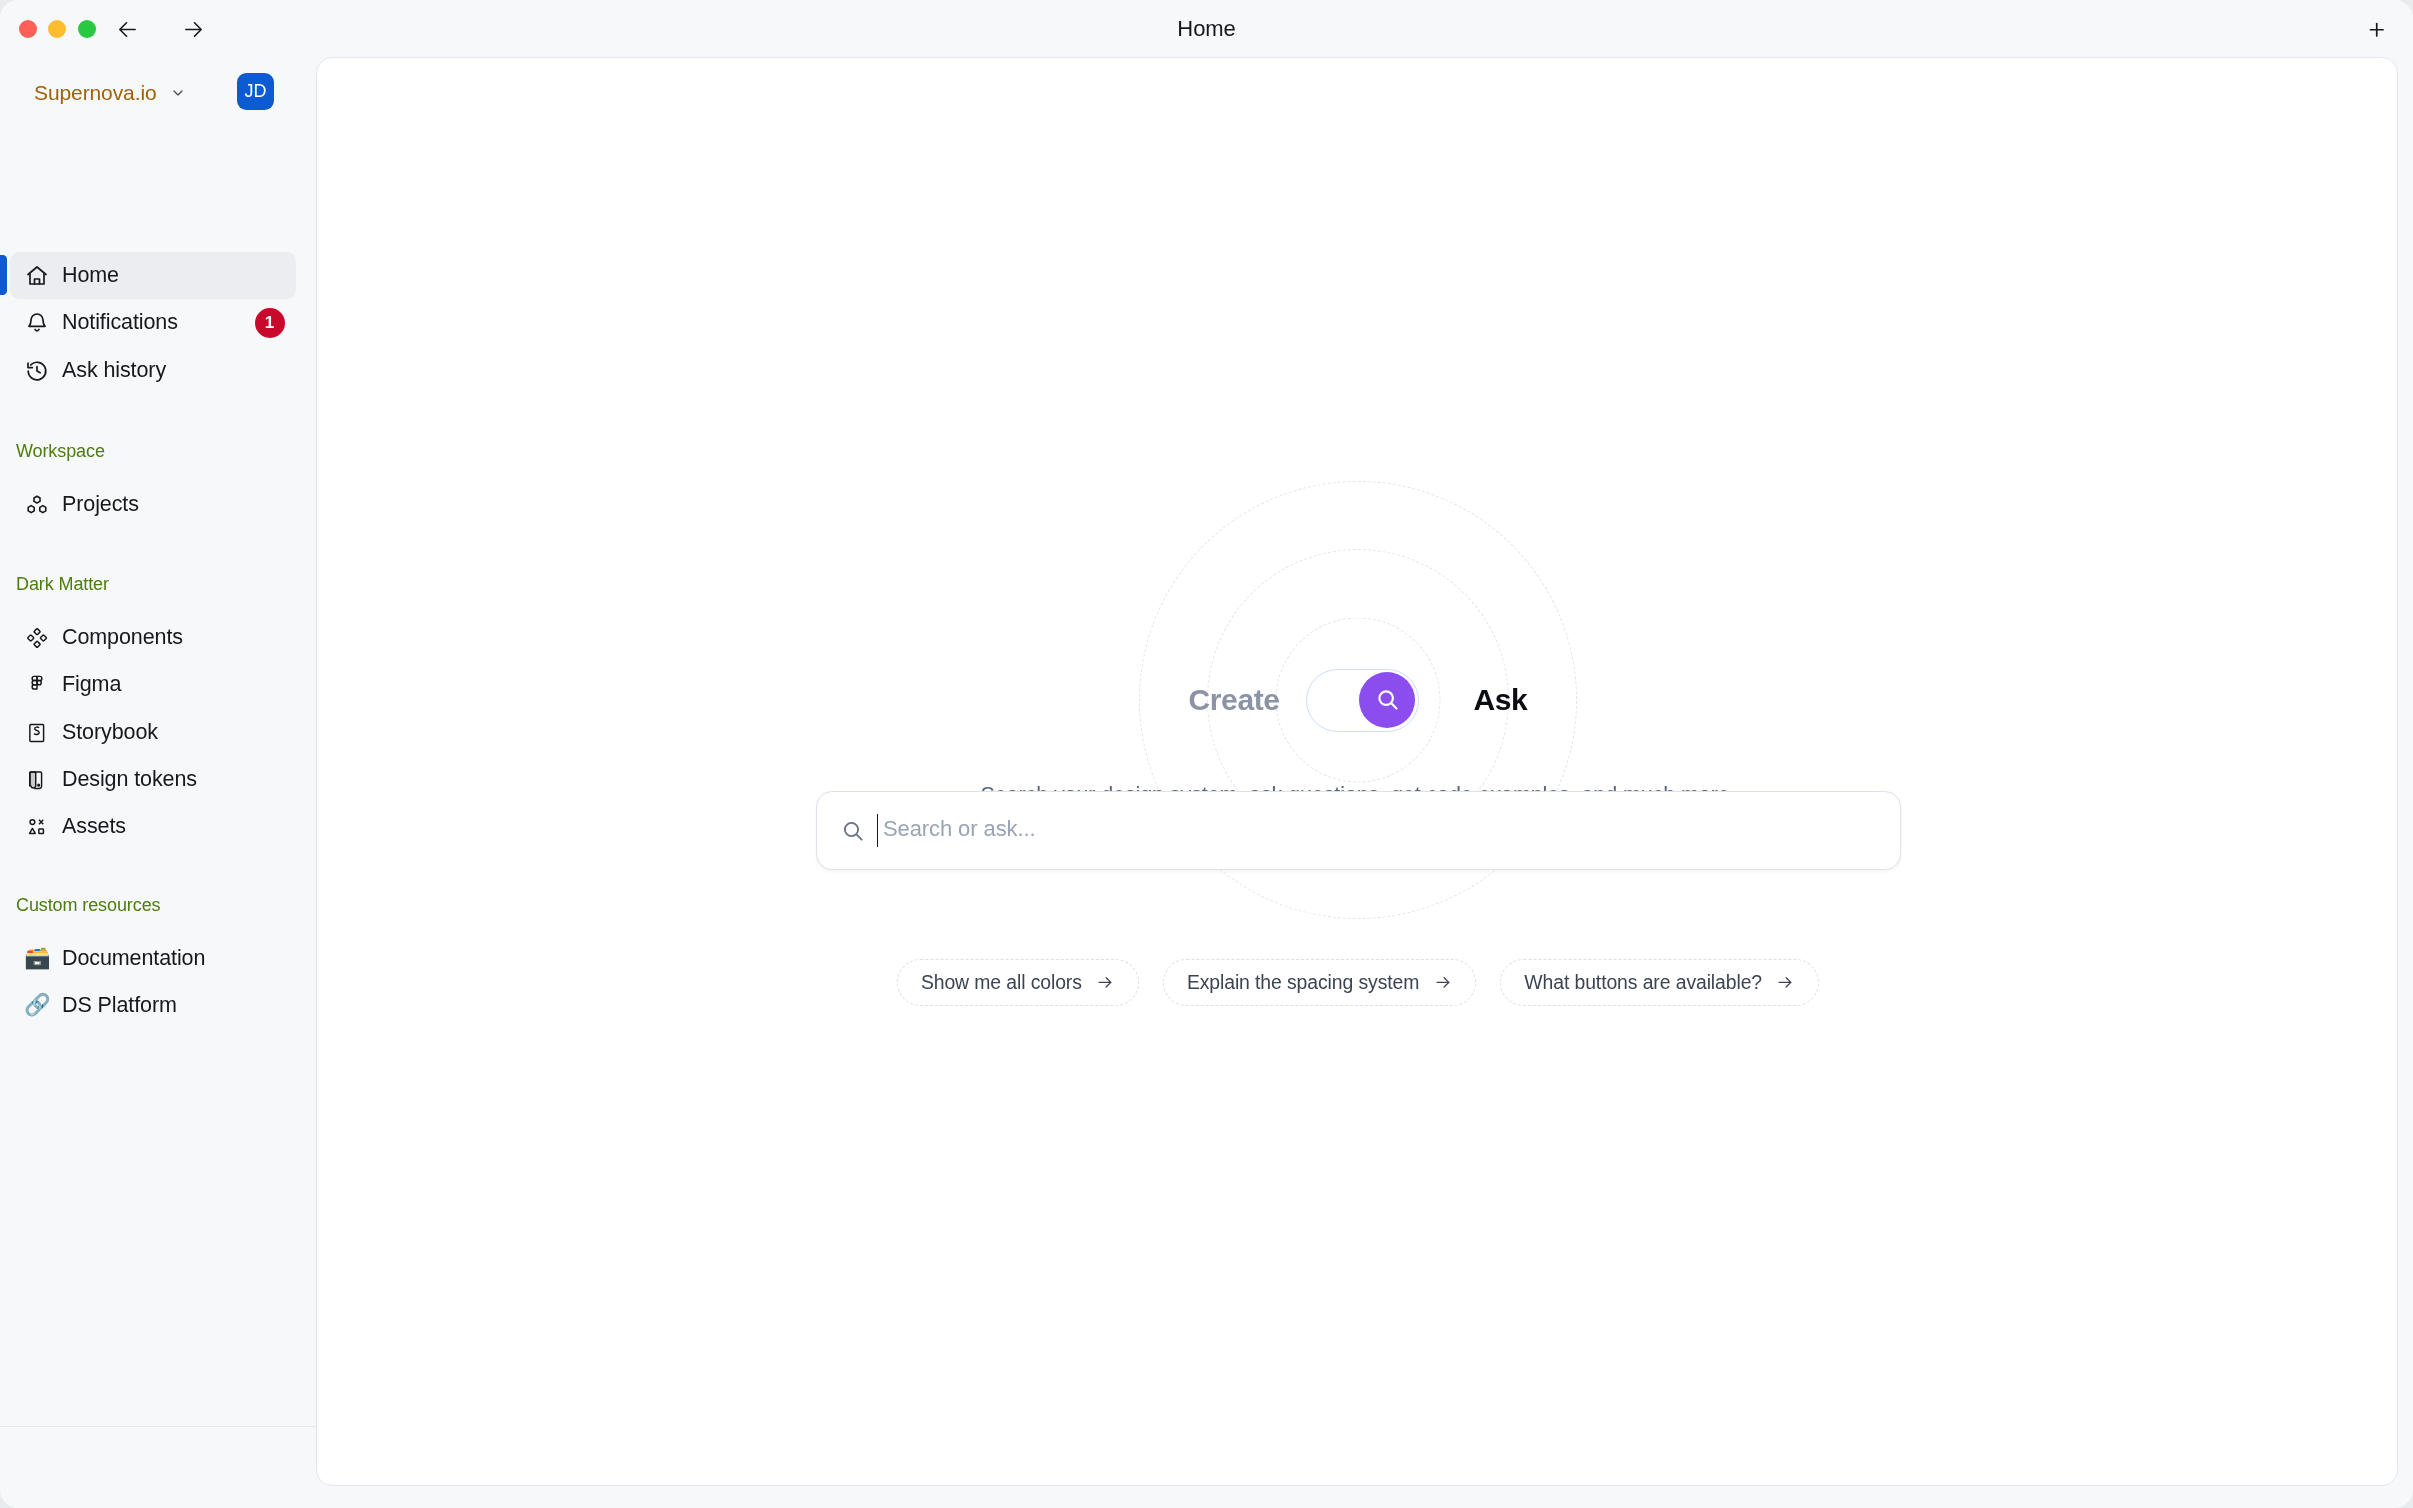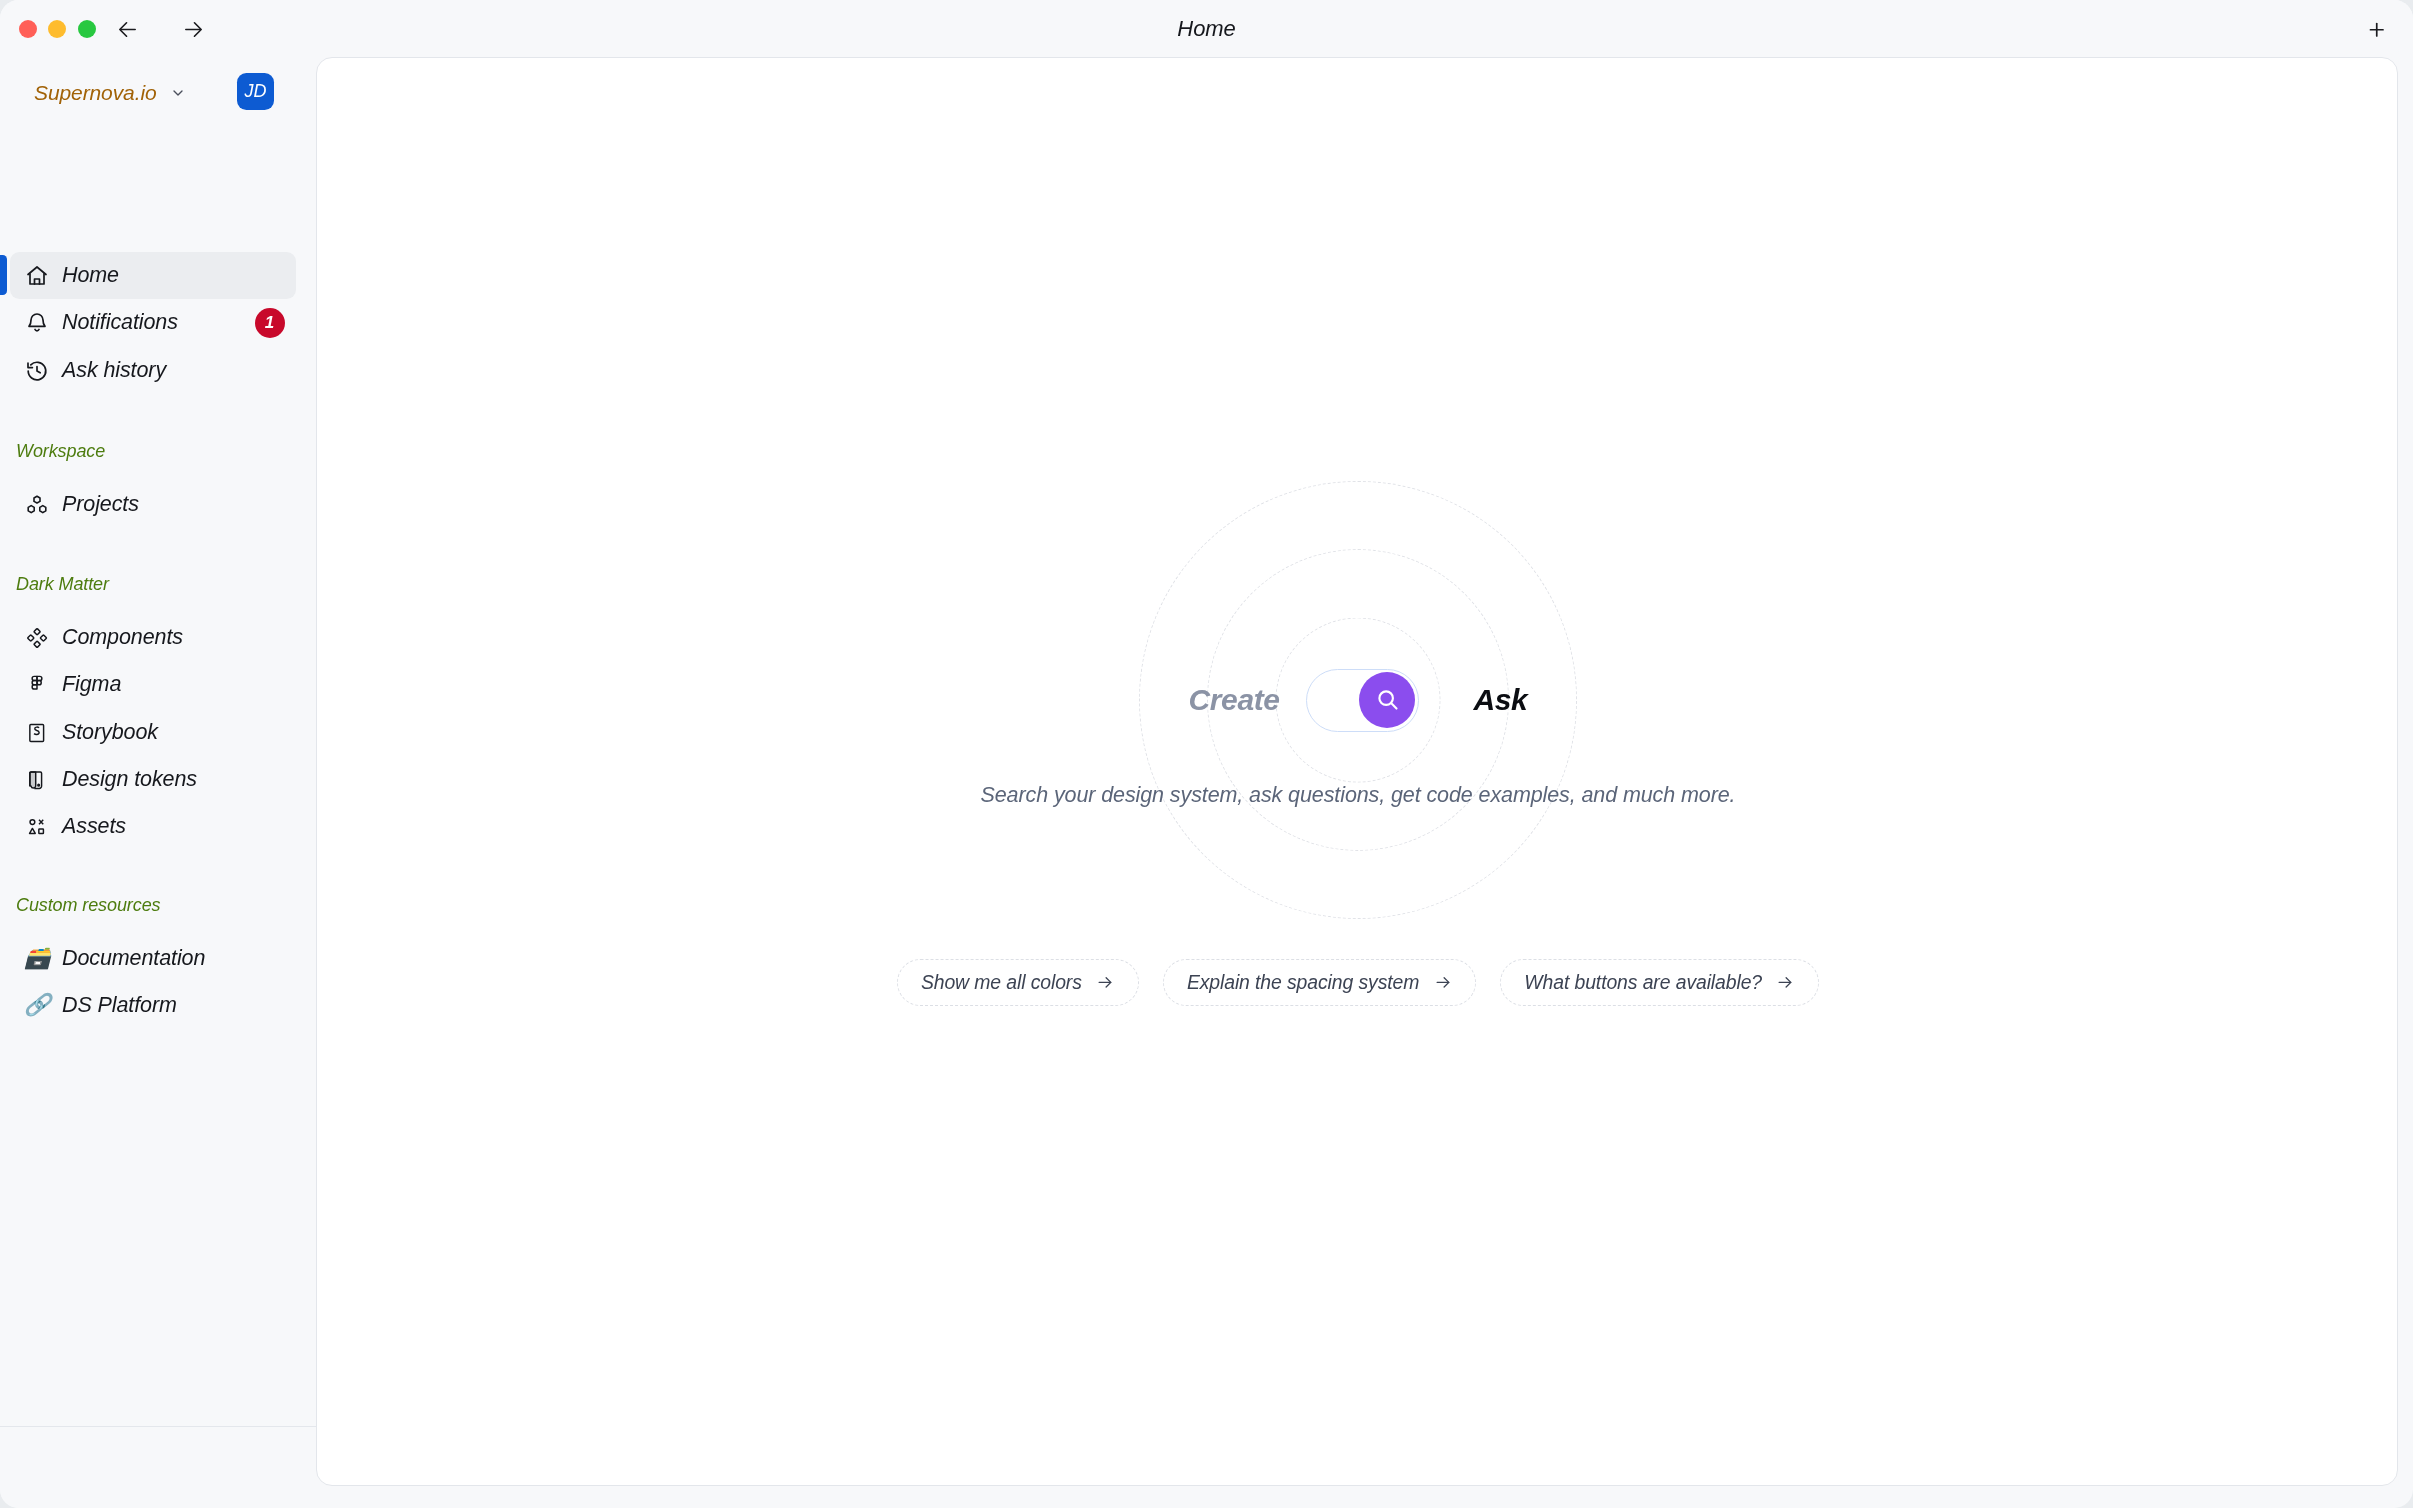--- a/index.html
+++ b/index.html
@@ -14,21 +14,20 @@
   }
 
   #app-window {
     position: absolute;
     left: 0; top: 0;
     width: 2413px;
     height: 1508px;
     background: #f7f8fa;
     border-radius: 18.7px;
     overflow: hidden;
-    font-style: italic;
   }
 
   
   #titlebar {
     position: absolute;
     left: 0; top: 0;
     width: 2413px;
     height: 57px;
     background: #f7f8fa;
   }
@@ -548,20 +547,30 @@
               <circle cx="10.8" cy="10.8" r="6"></circle>
               <line x1="15.4" y1="15.4" x2="20" y2="20"></line>
             </svg>
           </span>
         </span>
         <span id="mode-ask-label">Ask</span>
       </div>
 
       <div id="hero-subtitle">Search your design system, ask questions, get code examples, and much more.</div>
 
+      <div id="search-box">
+        <span id="search-box-icon">
+          <svg width="26" height="26" viewBox="0 0 24 24" fill="none" stroke="currentColor" stroke-width="1.7" stroke-linecap="round">
+            <circle cx="10.6" cy="10.6" r="6.1"></circle>
+            <line x1="15.2" y1="15.2" x2="20" y2="20"></line>
+          </svg>
+        </span>
+        <span id="search-caret"></span>
+        <span id="search-placeholder">Search or ask...</span>
+      </div>
 
       <div id="suggestion-chips">
 
         <div class="chip">
           <span class="chip-label">Show me all colors</span>
           <span class="chip-arrow">
             <svg width="18.7" height="18.7" viewBox="0 0 24 24" fill="none" stroke="currentColor" stroke-width="1.7" stroke-linecap="round" stroke-linejoin="round">
               <line x1="4" y1="12" x2="19" y2="12"></line>
                 <polyline points="13,6 19,12 13,18"></polyline>
             </svg>

